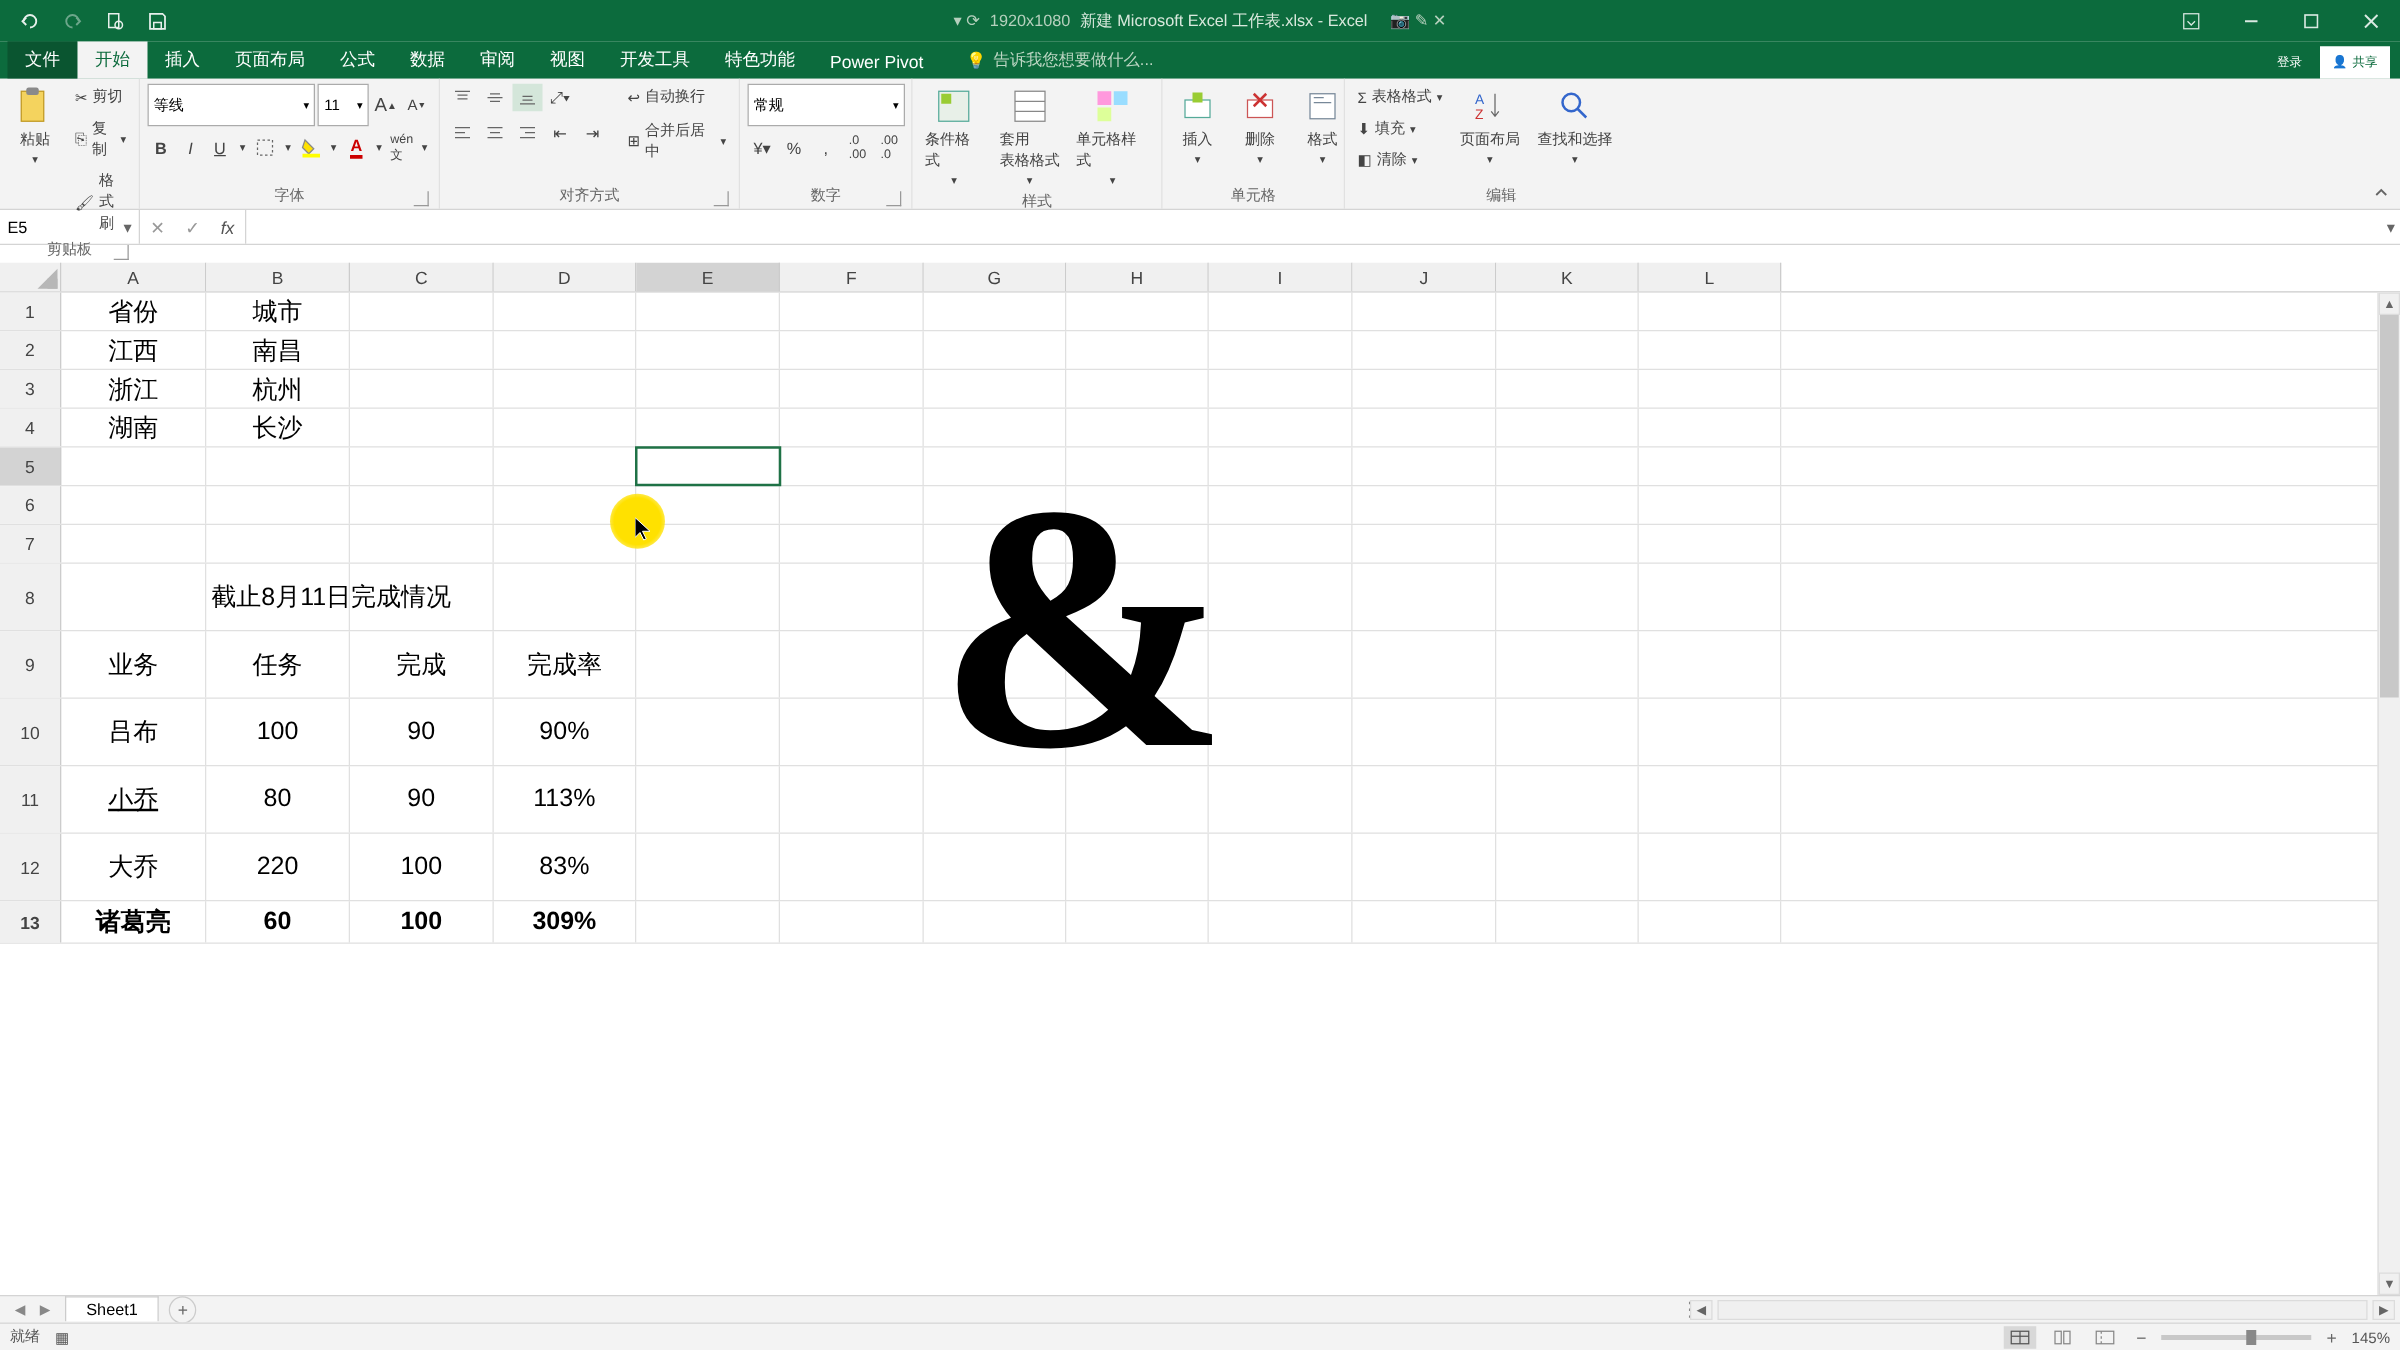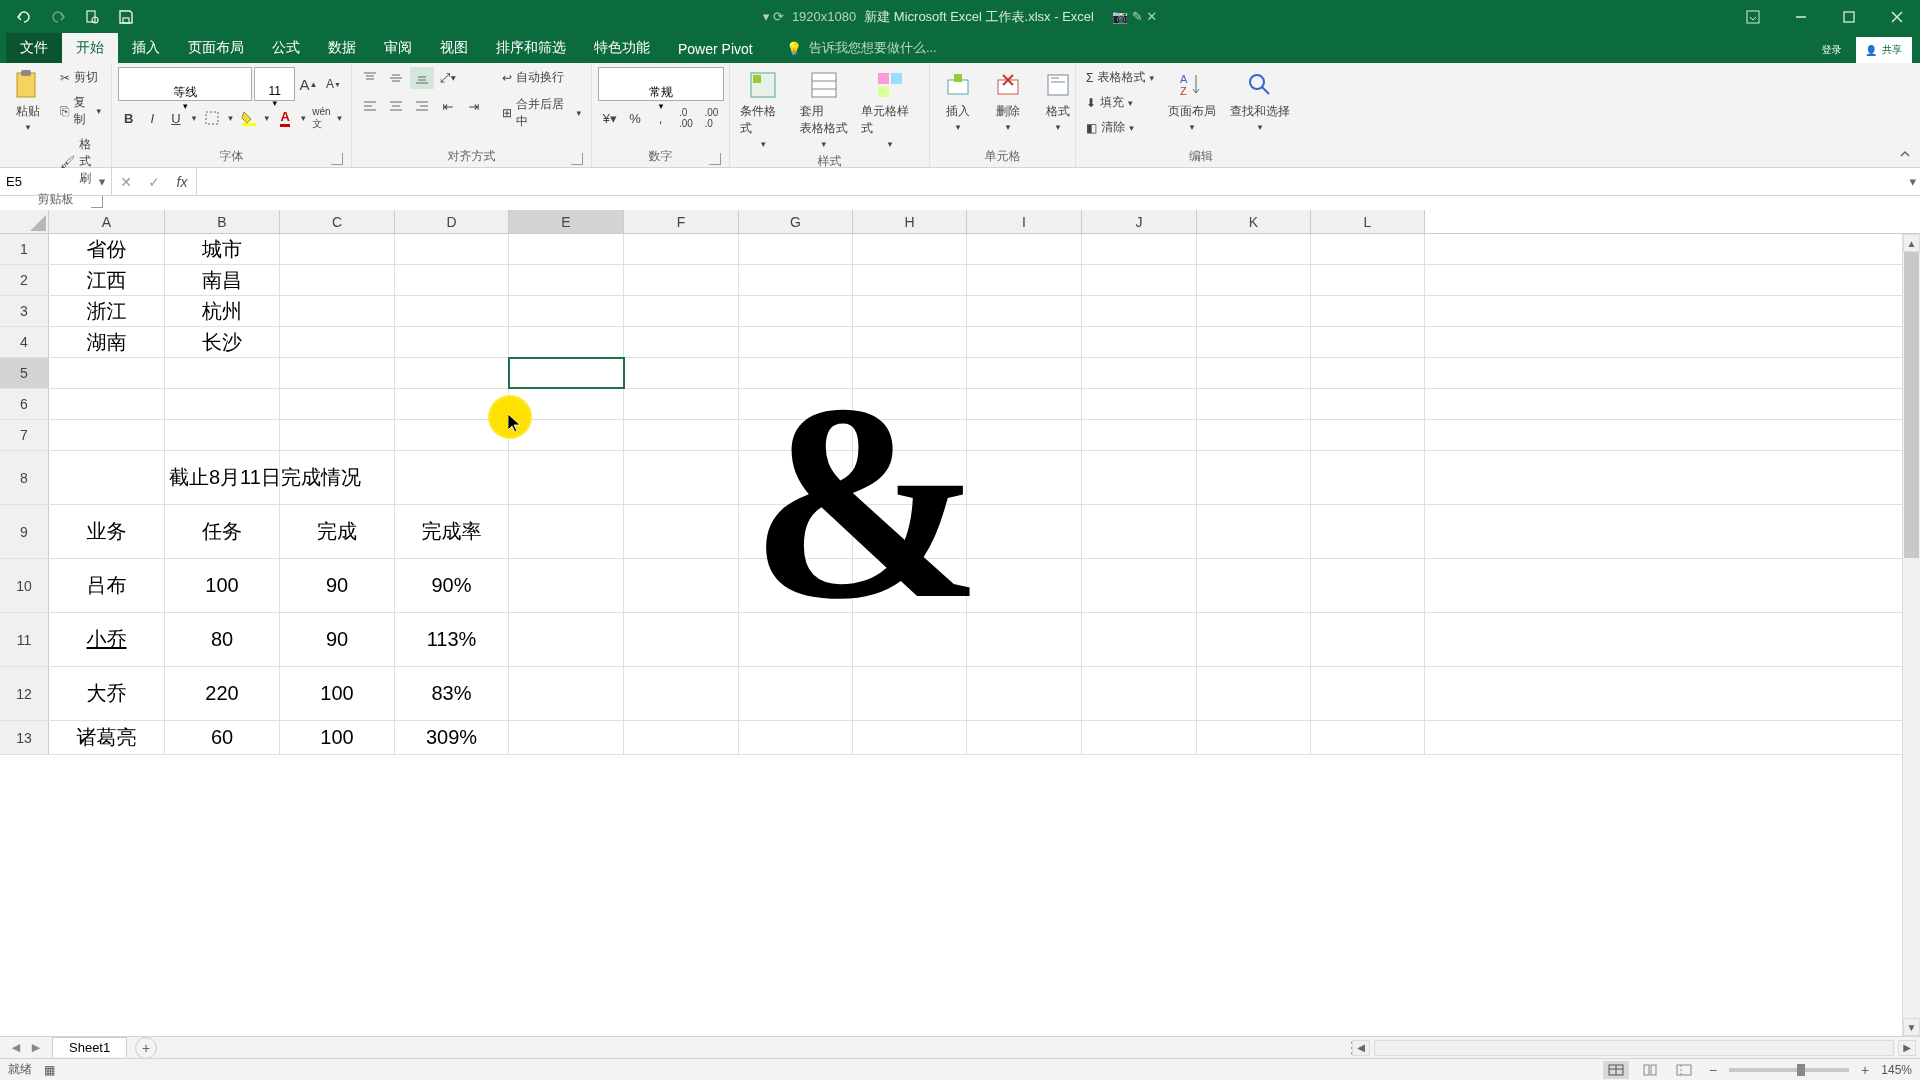--- a/index.html
+++ b/index.html
@@ -29,21 +29,21 @@
 .ribbon .group { border-right: 1px solid #e1e1e1; display: flex; flex-direction: column; justify-content: space-between; padding: 4px 6px 0 6px; }
 .ribbon .group .gbody { display: flex; gap: 6px; flex: 1; align-items: flex-start; }
 .ribbon .group .glabel { text-align: center; font-size: 12px; color: #666; padding: 2px 0; position: relative; }
 .ribbon .group .dlauncher { position: absolute; right: 2px; bottom: 2px; width: 12px; height: 12px; border: 1px solid #999; border-top: none; border-left: none; cursor: pointer; }
 .ribbon .bigbtn { display: flex; flex-direction: column; align-items: center; gap: 2px; padding: 2px 4px; cursor: pointer; font-size: 12px; color: #444; min-width: 44px; }
 .ribbon .bigbtn .bicon { width: 32px; height: 32px; display: flex; align-items: center; justify-content: center; }
 .ribbon .col { display: flex; flex-direction: column; gap: 2px; }
 .ribbon .row { display: flex; align-items: center; gap: 2px; }
 .ribbon .smbtn { width: 24px; height: 22px; display: flex; align-items: center; justify-content: center; cursor: pointer; font-size: 13px; color: #444; }
 .ribbon .txtlink { font-size: 12px; color: #444; display: flex; align-items: center; gap: 4px; cursor: pointer; padding: 2px 4px; }
-.ribbon .combo { height: 22px; border: 1px solid #ababab; background: #fff; font-size: 12px; padding: 16px 4px; display: flex; align-items: center; justify-content: space-between; cursor: pointer; flex-direction: column; }
+.ribbon .combo { height: 22px; border: 1px solid #ababab; background: #fff; font-size: 12px; padding: 16px 4px; display: flex; align-items: center; justify-content: space-between; cursor: pointer; }
 .ribbon .collapse { position: absolute; right: 6px; bottom: 4px; width: 18px; height: 18px; cursor: pointer; display: flex; align-items: center; justify-content: center; }
 
 
 .fbar { height: 28px; border-bottom: 1px solid #d4d4d4; display: flex; align-items: stretch; background: #fff; }
 .fbar .namebox { width: 112px; border-right: 1px solid #d4d4d4; display: flex; align-items: center; padding: 0 6px; font-size: 13px; position: relative; }
 .fbar .namebox .dd { position: absolute; right: 2px; width: 14px; text-align: center; color: #666; cursor: pointer; }
 .fbar .fxbtns { display: flex; align-items: center; border-right: 1px solid #d4d4d4; }
 .fbar .fxbtns .fb { width: 28px; display: flex; align-items: center; justify-content: center; color: #999; cursor: pointer; font-size: 14px; }
 .fbar .fxinput { flex: 1; display: flex; align-items: center; padding: 0 6px; font-size: 13px; position: relative; }
 .fbar .fxinput .expand { position: absolute; right: 4px; color: #666; cursor: pointer; }
@@ -161,21 +161,21 @@
 
 <div class="ribbon-tabs">
   <div class="tab file">文件</div>
   <div class="tab active">开始</div>
   <div class="tab">插入</div>
   <div class="tab">页面布局</div>
   <div class="tab">公式</div>
   <div class="tab">数据</div>
   <div class="tab">审阅</div>
   <div class="tab">视图</div>
-  <div class="tab">排序和筛选</div>
+  <div class="tab">开发工具</div>
   <div class="tab">特色功能</div>
   <div class="tab">Power Pivot</div>
   <div class="tell">
       <span>💡</span>
       <span>告诉我您想要做什么...</span>
     </div>
   <div class="rtabs">
     <div class="rbtn">登录</div>
     <div class="rbtn share">
         <span>👤</span>
@@ -680,21 +680,21 @@
         <div class="cell" style="width: 114px;">83%</div>
         <div class="cell" style="width: 115px;"></div>
         <div class="cell" style="width: 115px;"></div>
         <div class="cell" style="width: 114px;"></div>
         <div class="cell" style="width: 114px;"></div>
         <div class="cell" style="width: 115px;"></div>
         <div class="cell" style="width: 115px;"></div>
         <div class="cell" style="width: 114px;"></div>
         <div class="cell" style="width: 114px;"></div>
       </div>
-      <div class="gridrow" style="height: 34px;">
+      <div class="gridrow" style="height: 34px; font-weight: bold;">
         <div class="rh">13</div>
         <div class="cell" style="width: 116px;">诸葛亮</div>
         <div class="cell" style="width: 115px;">60</div>
         <div class="cell" style="width: 115px;">100</div>
         <div class="cell" style="width: 114px;">309%</div>
         <div class="cell" style="width: 115px;"></div>
         <div class="cell" style="width: 115px;"></div>
         <div class="cell" style="width: 114px;"></div>
         <div class="cell" style="width: 114px;"></div>
         <div class="cell" style="width: 115px;"></div>

